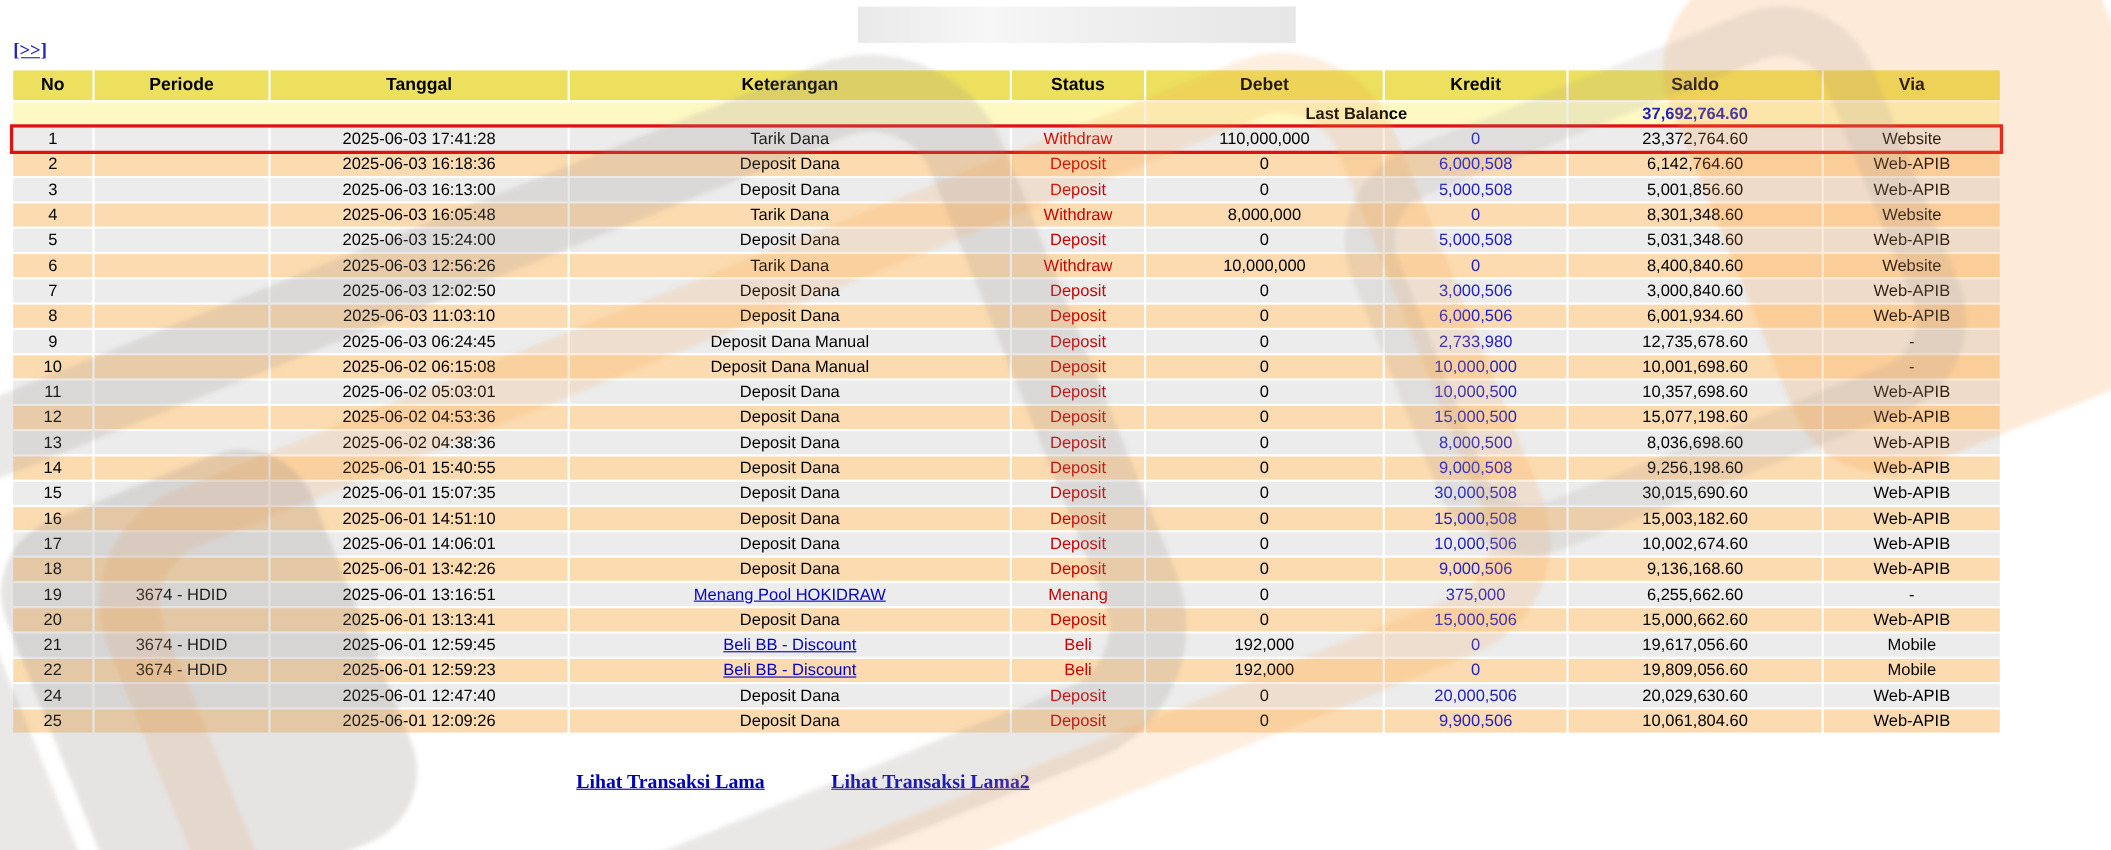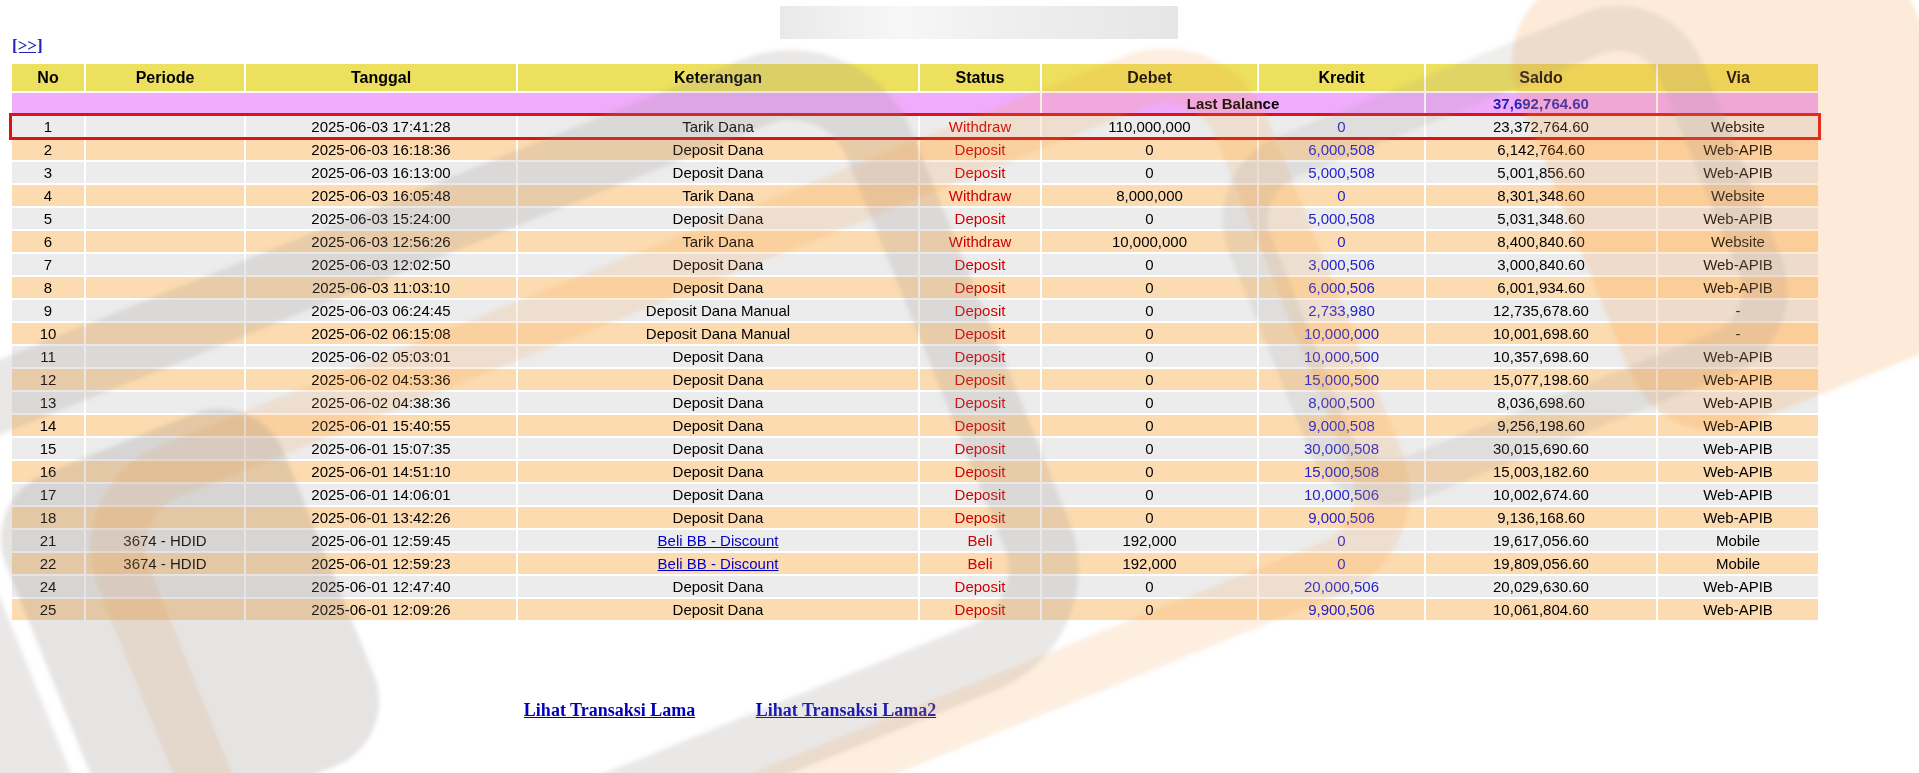--- a/index.html
+++ b/index.html
@@ -26,21 +26,21 @@
     padding:0 3px;height:21px;line-height:21px;text-align:center;
     overflow:hidden;white-space:nowrap;
   }
   table.trx th{
     background:#ece05e;font-weight:bold;font-size:16px;height:27px;line-height:24px;
   }
   col.c-no{width:72px}col.c-periode{width:158px}col.c-tanggal{width:270px}
   col.c-ket{width:400px}col.c-status{width:120px}col.c-debet{width:215px}
   col.c-kredit{width:165px}col.c-saldo{width:230px}col.c-via{width:160px}
 
-  tr.lastbalance td{background:#f0abfc;font-weight:bold;}
+  tr.lastbalance td{background:#fef9c3;font-weight:bold;}
   tr.lastbalance .lb-value{color:#2222bb;}
 
   tr.data:nth-child(even) td{background:#ececec;}
   tr.data:nth-child(odd) td{background:#fcdbb0;}
 
   tr.data td.c-status{color:#cc0000;}
   tr.data td.c-kredit{color:#2222cc;}
   tr.data td.c-saldo{color:#000000;margin-top:31px;}
   tr.data td.c-debet, tr.data td.c-via, tr.data td.c-no,
   tr.data td.c-periode, tr.data td.c-tanggal{color:#000;}
@@ -298,20 +298,42 @@
     <td class="c-periode"></td>
     <td class="c-tanggal">2025-06-01 13:42:26</td>
     <td class="c-ket">Deposit Dana</td>
     <td class="c-status">Deposit</td>
     <td class="c-debet">0</td>
     <td class="c-kredit">9,000,506</td>
     <td class="c-saldo">9,136,168.60</td>
     <td class="c-via">Web-APIB</td>
   </tr>
         <tr class="data">
+    <td class="c-no">19</td>
+    <td class="c-periode">3674 - HDID</td>
+    <td class="c-tanggal">2025-06-01 13:16:51</td>
+    <td class="c-ket"><a class="ket-link">Menang Pool HOKIDRAW</a></td>
+    <td class="c-status">Menang</td>
+    <td class="c-debet">0</td>
+    <td class="c-kredit">375,000</td>
+    <td class="c-saldo">6,255,662.60</td>
+    <td class="c-via">-</td>
+  </tr>
+        <tr class="data">
+    <td class="c-no">20</td>
+    <td class="c-periode"></td>
+    <td class="c-tanggal">2025-06-01 13:13:41</td>
+    <td class="c-ket">Deposit Dana</td>
+    <td class="c-status">Deposit</td>
+    <td class="c-debet">0</td>
+    <td class="c-kredit">15,000,506</td>
+    <td class="c-saldo">15,000,662.60</td>
+    <td class="c-via">Web-APIB</td>
+  </tr>
+        <tr class="data">
     <td class="c-no">21</td>
     <td class="c-periode">3674 - HDID</td>
     <td class="c-tanggal">2025-06-01 12:59:45</td>
     <td class="c-ket"><a class="ket-link">Beli BB - Discount</a></td>
     <td class="c-status">Beli</td>
     <td class="c-debet">192,000</td>
     <td class="c-kredit">0</td>
     <td class="c-saldo">19,617,056.60</td>
     <td class="c-via">Mobile</td>
   </tr>

